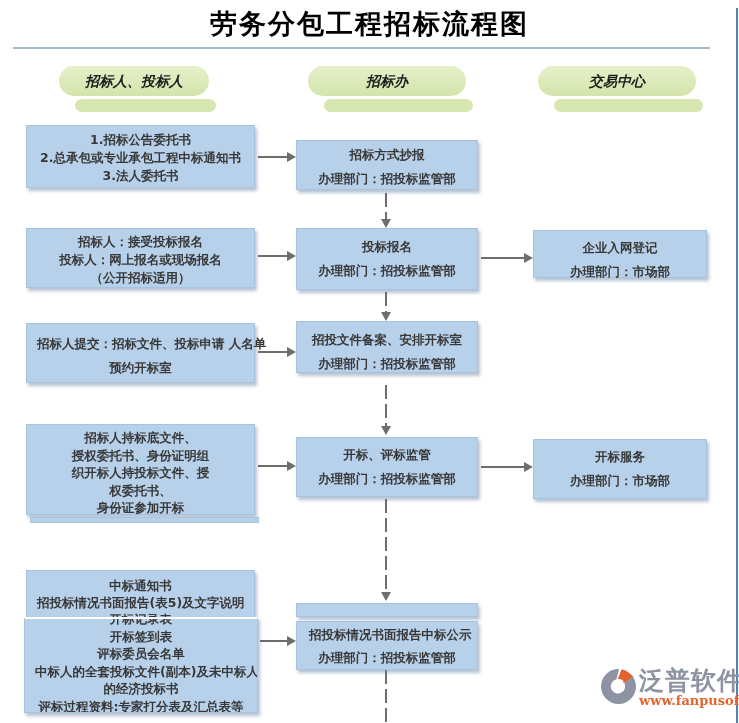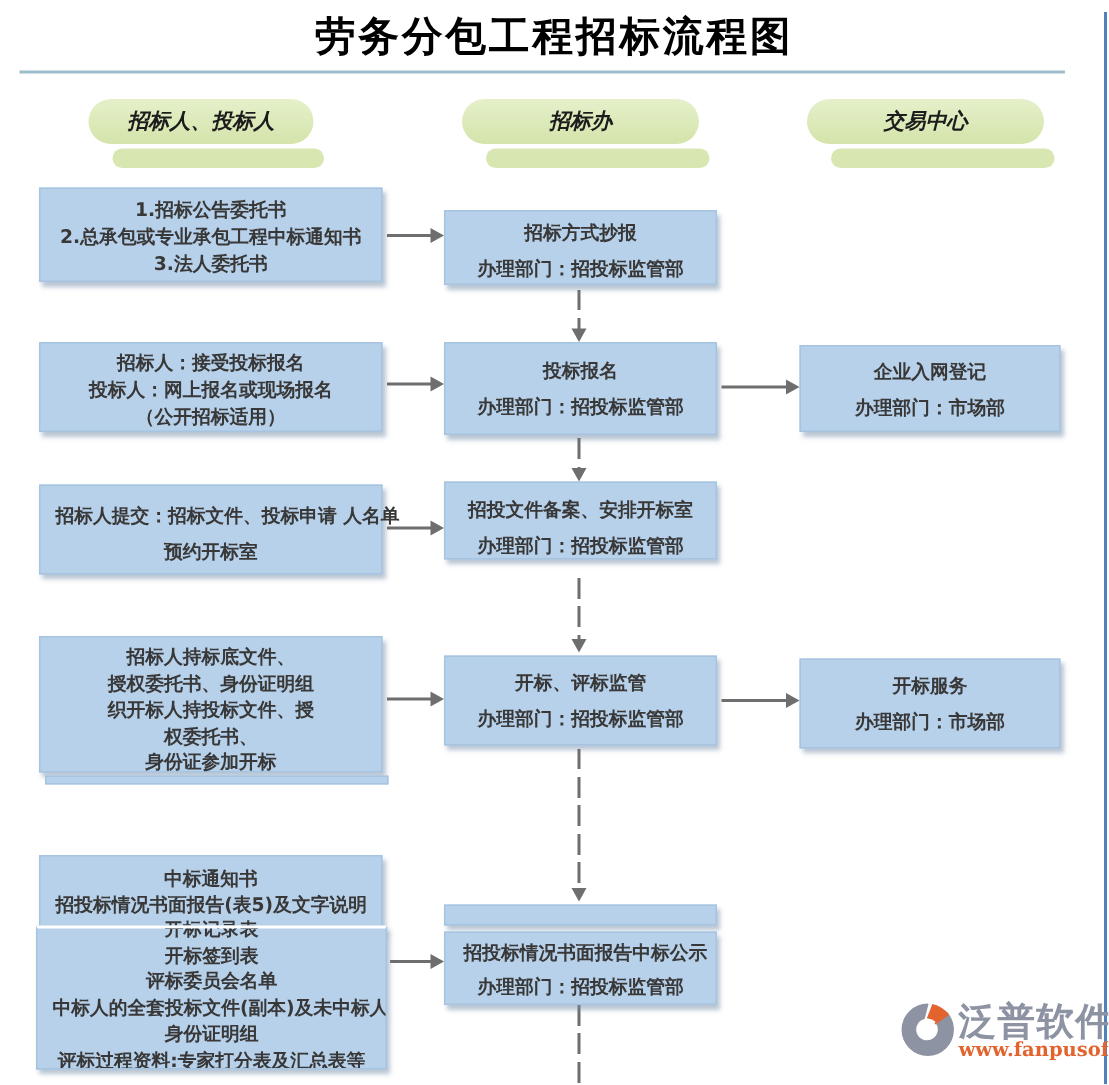--- a/index.html
+++ b/index.html
@@ -25,21 +25,21 @@
   
   .box{position:absolute;background:#b8d1ea;border:1px solid #a6c3e0;
        box-shadow:2px 3px 3px rgba(115,140,168,.5);
        font-weight:bold;color:#383838;font-size:12.5px;box-sizing:border-box;text-align:center;}
   .box .ln{white-space:nowrap;}
 
   .b-r1-left {left:26px; top:125px;width:229px;height:63px;padding:5px 10px;line-height:18px;}
   .b-r1-mid  {left:296px;top:140px;width:182px;height:50px;padding:2px 12px;line-height:24px;}
   .b-r2-left {left:26px; top:228px;width:229px;height:60px;padding:4px 10px;line-height:18px;}
   .b-r2-mid  {left:296px;top:228px;width:182px;height:62px;padding:6px 12px;line-height:24px;}
-  .b-r2-right{left:533px;top:230px;width:174px;height:58px;padding:5px 12px;line-height:24px;}
+  .b-r2-right{left:533px;top:230px;width:174px;height:48px;padding:5px 12px;line-height:24px;}
   .b-r3-left {left:26px; top:323px;width:229px;height:60px;padding:8px 10px;line-height:24px;}
   .b-r3-mid  {left:296px;top:321px;width:182px;height:52px;padding:6px 12px;line-height:24px;}
   .b-r4-left {left:26px; top:424px;width:229px;height:91px;padding:6px 18px;line-height:17.5px;font-family:Liberation Mono, monospace;}
   .b-r4-mid  {left:296px;top:437px;width:182px;height:60px;padding:5px 12px;line-height:24px;}
   .b-r4-right{left:533px;top:439px;width:174px;height:60px;padding:5px 12px;line-height:24px;font-family:Liberation Serif, serif;}
   .b-r5-left-a{left:26px;top:570px;width:229px;height:52px;padding:6px 10px;line-height:17px;
                overflow:hidden;z-index:1;}
   .b-r5-left-b{left:24px;top:617px;width:234px;height:96px;padding:0 10px;line-height:17.5px;
                overflow:hidden;z-index:2;border-top:2px solid #fff;}
   .b-r5-left-b .clip{margin-top:-9px;}
@@ -147,21 +147,21 @@
     <div class="ln">中标通知书</div>
     <div class="ln">招投标情况书面报告(表5)及文字说明</div>
     <div class="ln">开标记录表</div>
   </div>
   <div class="box b-r5-left-b">
     <div class="clip">
       <div class="ln">开标记录表</div>
       <div class="ln">开标签到表</div>
       <div class="ln">评标委员会名单</div>
       <div class="ln">中标人的全套投标文件(副本)及未中标人</div>
-      <div class="ln">身份证明组</div>
+      <div class="ln">的经济投标书</div>
       <div class="ln">评标过程资料:专家打分表及汇总表等</div>
     </div>
   </div>
   <div class="box b-r5-strip"></div>
   <div class="box b-r5-mid">
     <div class="ln">招投标情况书面报告中标公示</div>
     <div class="ln">办理部门：招投标监管部</div>
   </div>
 
   <div class="h-arrow a-r1"></div>

